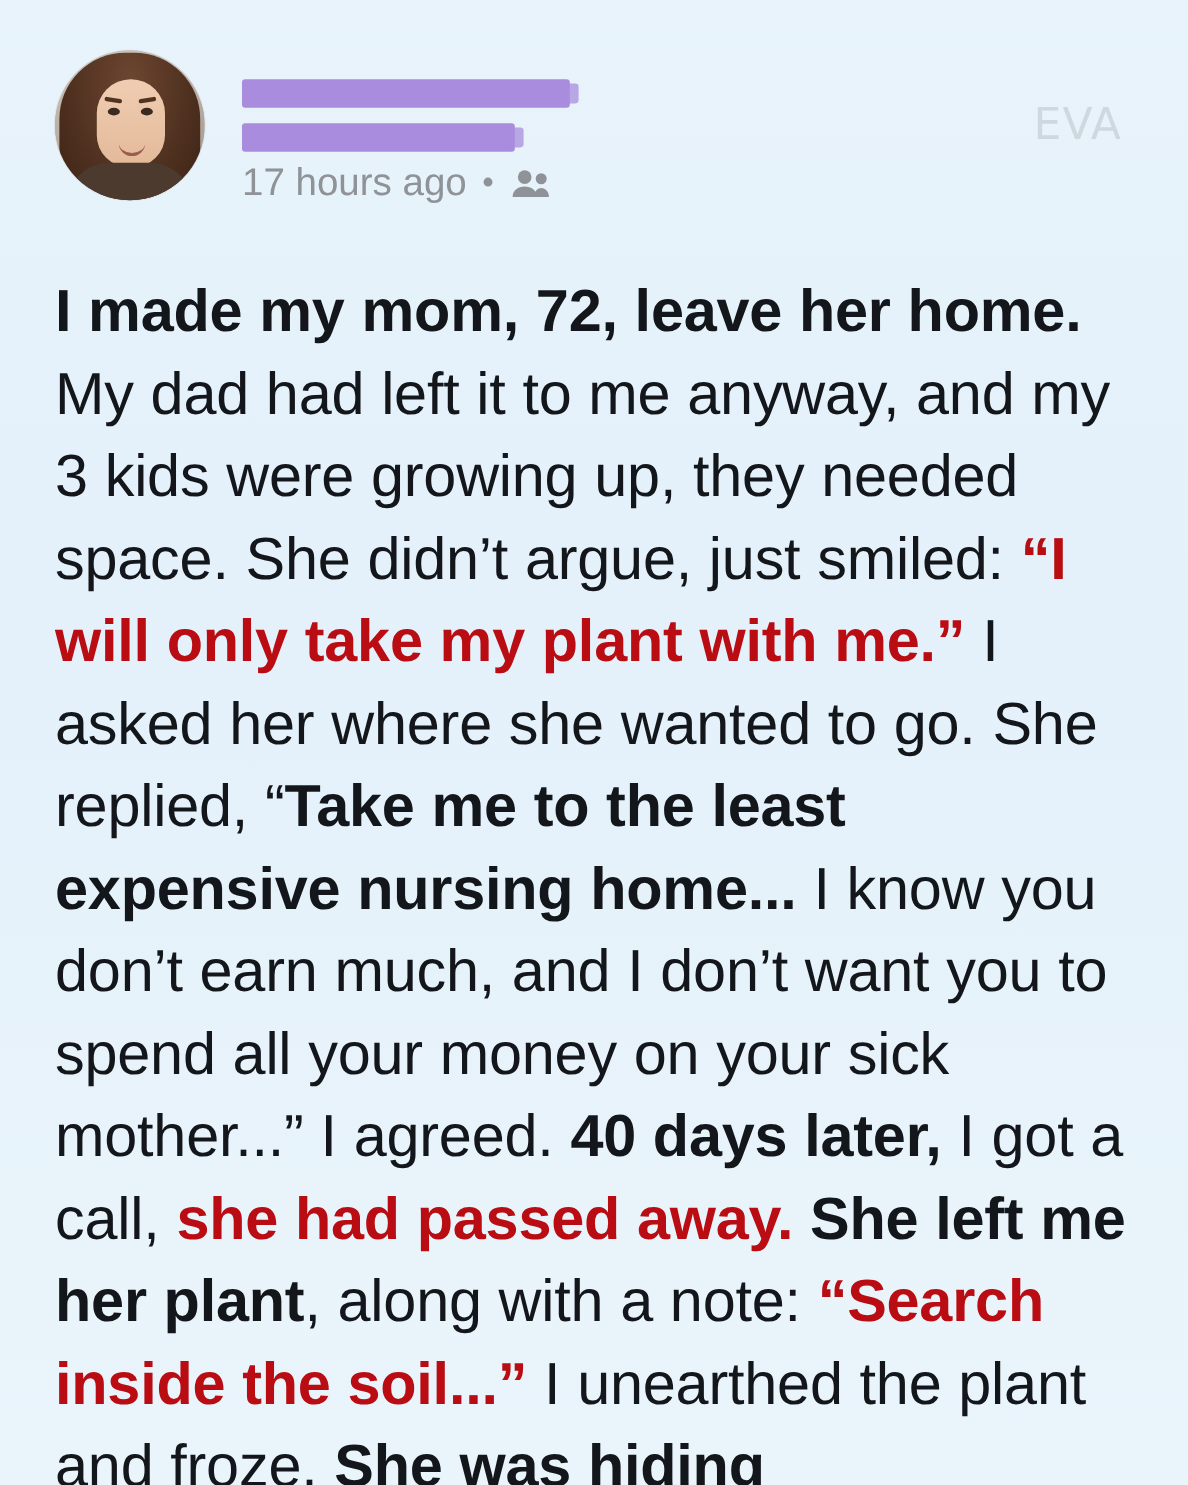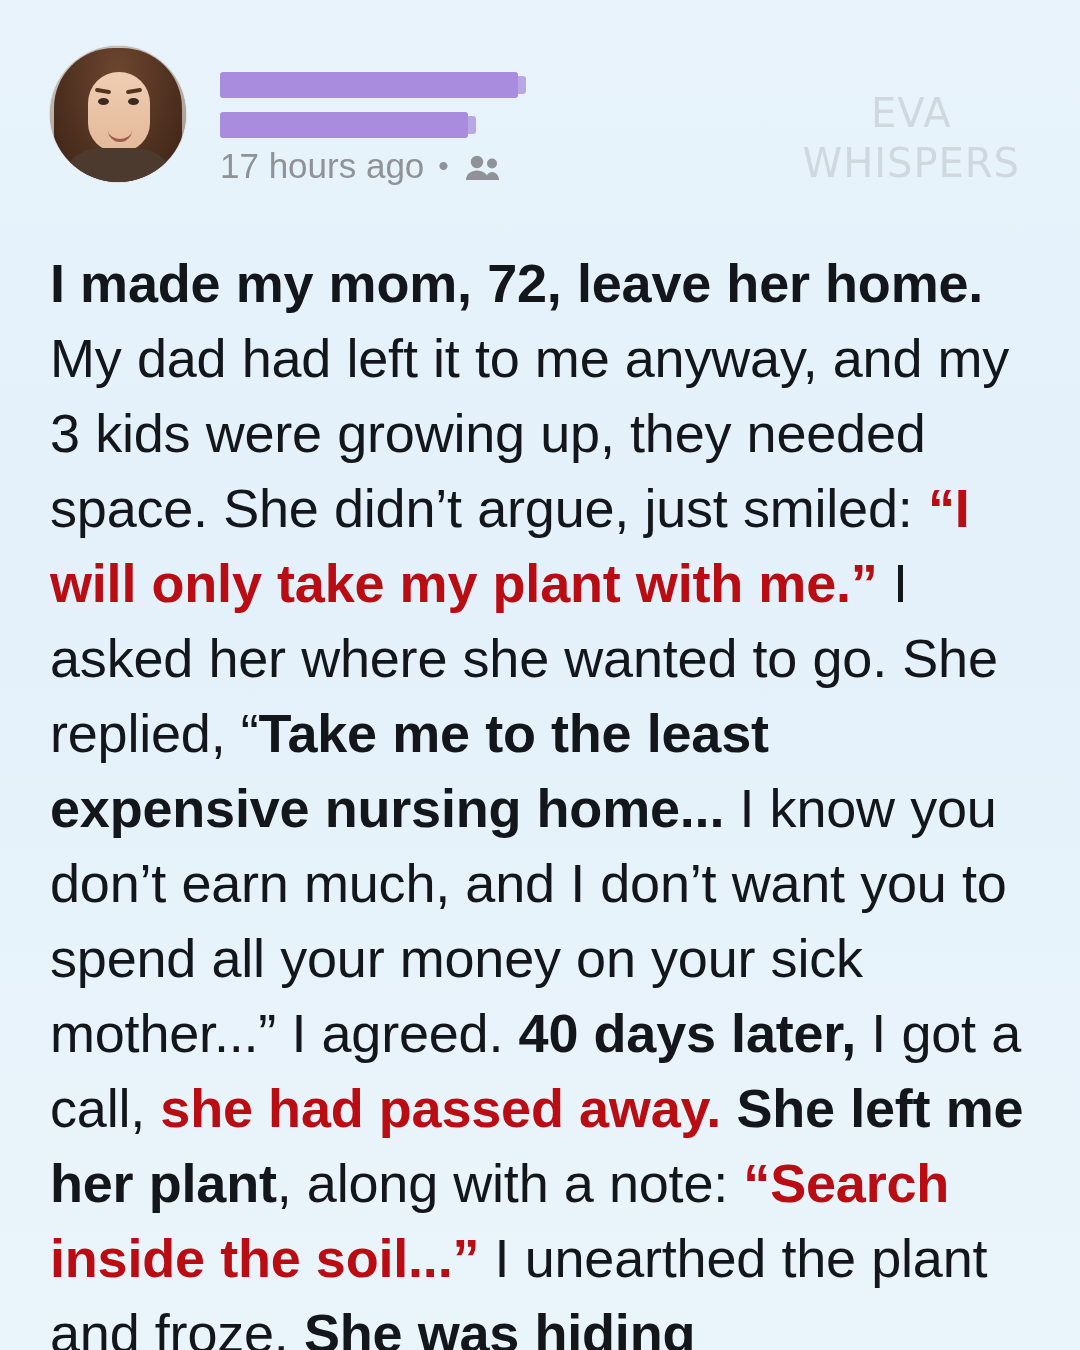--- a/index.html
+++ b/index.html
@@ -149,21 +149,21 @@
     width: 38px;
     height: 30px;
     position: relative;
     color: #8f9297;
   }
 
   .watermark {
     position: absolute;
     right: 10px;
     top: 42px;
-    text-align: center;
+    text-align: right;
     color: #cfd8df;
     font-size: 40px;
     letter-spacing: 1px;
     line-height: 1.25;
     font-family: "DejaVu Sans", sans-serif;
     font-weight: 400;
     user-select: none;
   }
   .watermark div { white-space: nowrap; }
 
@@ -211,20 +211,19 @@
           <circle cx="14" cy="9" r="6.2" fill="#8f9297"></circle>
           <path d="M3 27c0-6 5-9.5 11-9.5S25 21 25 27z" fill="#8f9297"></path>
           <circle cx="29" cy="10.5" r="5" fill="#8f9297"></circle>
           <path d="M22.5 27c0-5 3.5-8 6.5-8s7 2.8 7 8z" fill="#8f9297"></path>
         </svg>
       </span>
     </div>
 
     <div class="watermark">
       <div>EVA</div>
-      <div>WHISPERS</div>
     </div>
 
   </div>
 
   <div class="story" id="story"><b>I made my mom, 72, leave her home.</b><span> My dad had left it to me anyway, and my 3 kids were growing up, they needed space. She didn’t argue, just smiled: </span><span class="red">“I will only take my plant with me.”</span><span> I asked her where she wanted to go. She replied, “</span><b>Take me to the least expensive nursing home...</b><span> I know you don’t earn much, and I don’t want you to spend all your money on your sick mother...” I agreed. </span><b>40 days later,</b><span> I got a call, </span><span class="red">she had passed away.</span><span> </span><b>She left me her plant</b><span>, along with a note: </span><span class="red">“Search inside the soil...”</span><span> I unearthed the plant and froze. </span><b>She was hiding</b></div>
 
 </div>
 
 </body></html>

